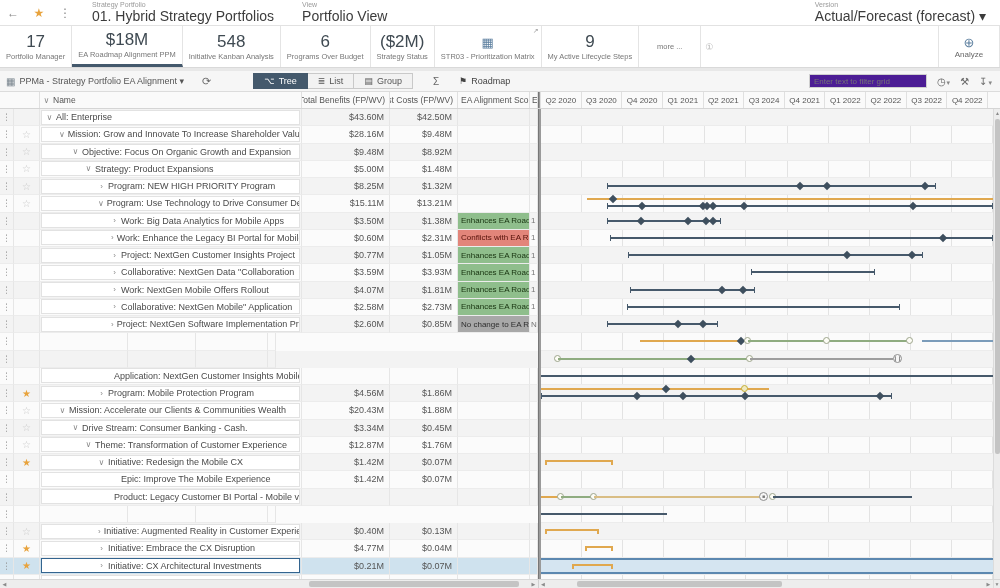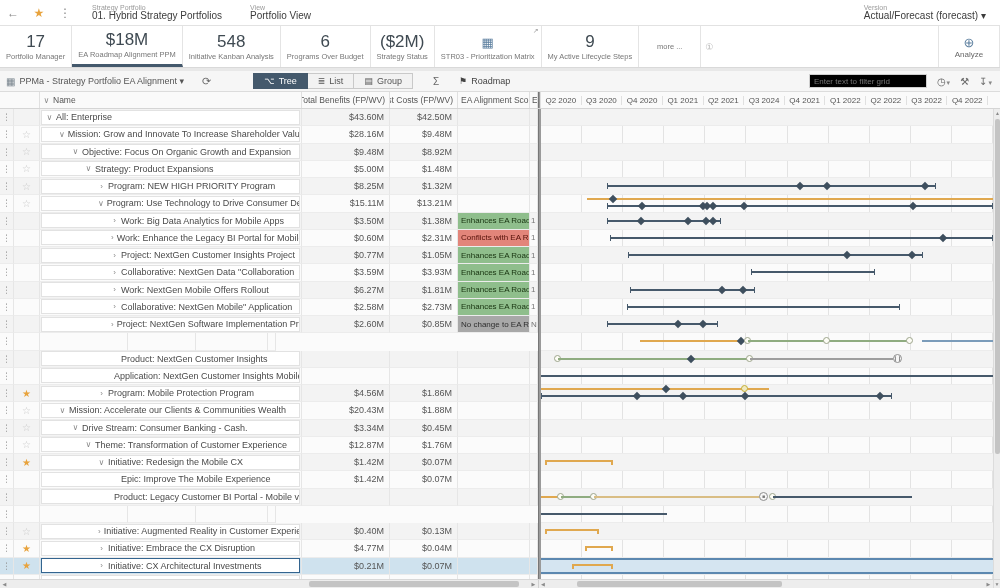--- a/index.html
+++ b/index.html
@@ -5,21 +5,21 @@
   *{margin:0;padding:0;box-sizing:border-box;}
   html,body{width:1000px;height:588px;overflow:hidden;background:#e8e8e8;
     font-family:"Liberation Sans",sans-serif;color:#444;}
   
   #topbar{position:absolute;top:0;left:0;width:1000px;height:26px;background:#fff;
     border-bottom:1px solid #e2e2e2;display:flex;align-items:center;}
   .tb-ico{width:26px;text-align:center;font-size:12px;color:#8a8a8a;cursor:pointer;}
   .tb-star{color:#e8a33d;font-size:12px;}
   .tb-group{margin-left:14px;line-height:1.05;}
   .tb-group .cap{font-size:7px;color:#9a9a9a;}
-  .tb-group .val{font-size:10px;color:#3c3c3c;}
+  .tb-group .val{font-size:14px;color:#3c3c3c;}
   #version-group{margin-left:auto;margin-right:14px;text-align:left;}
   
   #kpibar{position:absolute;top:26px;left:0;width:1000px;height:42px;background:#fff;
     border-bottom:1px solid #d9d9d9;display:flex;}
   .tile{border-right:1px solid #e4e4e4;display:flex;flex-direction:column;align-items:center;
     justify-content:center;padding:2px 6px;min-width:62px;text-align:center;cursor:pointer;position:relative;}
   .tile .val{font-size:17px;color:#3f4a52;font-weight:400;}
   .tile .lbl{font-size:7.5px;color:#777;line-height:1.15;margin-top:1px;}
   .tile.sel{border-bottom:3px solid #44596c;}
   .tile .corner{position:absolute;top:1px;right:2px;font-size:7px;color:#9a9a9a;}
@@ -35,31 +35,31 @@
   #dataset{display:flex;align-items:center;gap:4px;margin-left:6px;cursor:pointer;}
   #dataset .g{color:#77838c;font-size:10px;}
   #refresh{margin-left:18px;font-size:11px;color:#666;cursor:pointer;}
   .btn-group{display:flex;margin-left:42px;}
   .tbtn{border:1px solid #c9c9c9;background:#f2f2f2;padding:2px 10px;font-size:9px;color:#555;
     display:flex;align-items:center;gap:4px;cursor:pointer;}
   .tbtn+.tbtn{border-left:none;}
   .tbtn.on{background:#44596c;border-color:#44596c;color:#fff;}
   #sigma{margin-left:20px;font-size:10px;color:#666;cursor:pointer;}
   #roadmap-toggle{margin-left:20px;display:flex;align-items:center;gap:4px;cursor:pointer;color:#444;}
-  #filter{margin-left:auto;width:118px;height:14px;border:1px solid #cfcfcf;background:#000000;
+  #filter{margin-left:auto;width:118px;height:14px;border:1px solid #cfcfcf;background:#4c1d95;
     font-size:8px;color:#888;padding:0 4px;font-family:"Liberation Sans",sans-serif;}
   .tb-right-ico{margin-left:10px;font-size:10px;color:#666;cursor:pointer;}
   .caret{font-size:7px;color:#888;margin-left:1px;}
   #toolbar .pad-r{width:8px;}
   
   #heads{position:absolute;top:92px;left:0;width:1000px;height:17px;background:#fafafa;
     border-bottom:1px solid #d5d5d5;display:flex;font-size:8.5px;color:#555;}
   .h-cell{border-right:1px solid #e0e0e0;display:flex;align-items:center;overflow:hidden;white-space:nowrap;}
   .h-right{justify-content:flex-end;padding-right:4px;}
-  #qheads{display:flex;width:447px;align-items:center;}
+  #qheads{display:flex;width:447px;}
   .q-cell{width:41.09px;border-right:1px solid #e0e0e0;display:flex;align-items:center;
     justify-content:center;font-size:8px;color:#555;cursor:pointer;}
   
   #bodyarea{position:absolute;top:109px;left:0;width:1000px;height:471px;overflow:hidden;background:#f1f1f1;}
   #leftrows{position:absolute;top:0;left:0;width:538px;}
   #splitter{position:absolute;top:0;left:538px;width:3px;height:471px;background:#9a9a9a;
     border-left:1px solid #777;cursor:col-resize;}
   #ganttrows{position:absolute;top:0;left:541px;width:452px;}
   .row,.grow{height:17.25px;display:flex;align-items:stretch;background:#fbfbfb;}
   .row.alt,.grow.alt{background:#f3f3f3;}
@@ -369,21 +369,21 @@
       </div>
       <div class="row alt">
         <div class="cell c-kebab">⋮</div>
         <div class="cell c-star"></div>
         <div class="cell c-name">
           <div class="namebox" style="padding-left: 69px;">
             <span class="chev">›</span>
             <span>Work: NextGen Mobile Offers Rollout</span>
           </div>
         </div>
-        <div class="cell c-money">$6.27M</div>
+        <div class="cell c-money">$4.07M</div>
         <div class="cell c-money c-cost">$1.81M</div>
         <div class="cell c-ea ea-good">Enhances EA Roadm</div>
         <div class="cell c-extra">1</div>
       </div>
       <div class="row">
         <div class="cell c-kebab">⋮</div>
         <div class="cell c-star"></div>
         <div class="cell c-name">
           <div class="namebox" style="padding-left: 69px;">
             <span class="chev">›</span>
@@ -413,26 +413,20 @@
         <div class="cell c-kebab">⋮</div>
         <div class="cell c-star"></div>
         <div class="cell c-money"></div>
         <div class="cell c-money c-cost"></div>
         <div class="cell c-ea"></div>
         <div class="cell c-extra"></div>
       </div>
       <div class="row alt">
         <div class="cell c-kebab">⋮</div>
         <div class="cell c-star"></div>
-        <div class="cell c-name">
-          <div class="namebox" style="padding-left: 69px;">
-            <span class="chev"></span>
-            <span>Product: NextGen Customer Insights</span>
-          </div>
-        </div>
         <div class="cell c-money"></div>
         <div class="cell c-money c-cost"></div>
         <div class="cell c-ea"></div>
         <div class="cell c-extra"></div>
       </div>
       <div class="row">
         <div class="cell c-kebab">⋮</div>
         <div class="cell c-star"></div>
         <div class="cell c-name">
           <div class="namebox" style="padding-left: 69px;">

